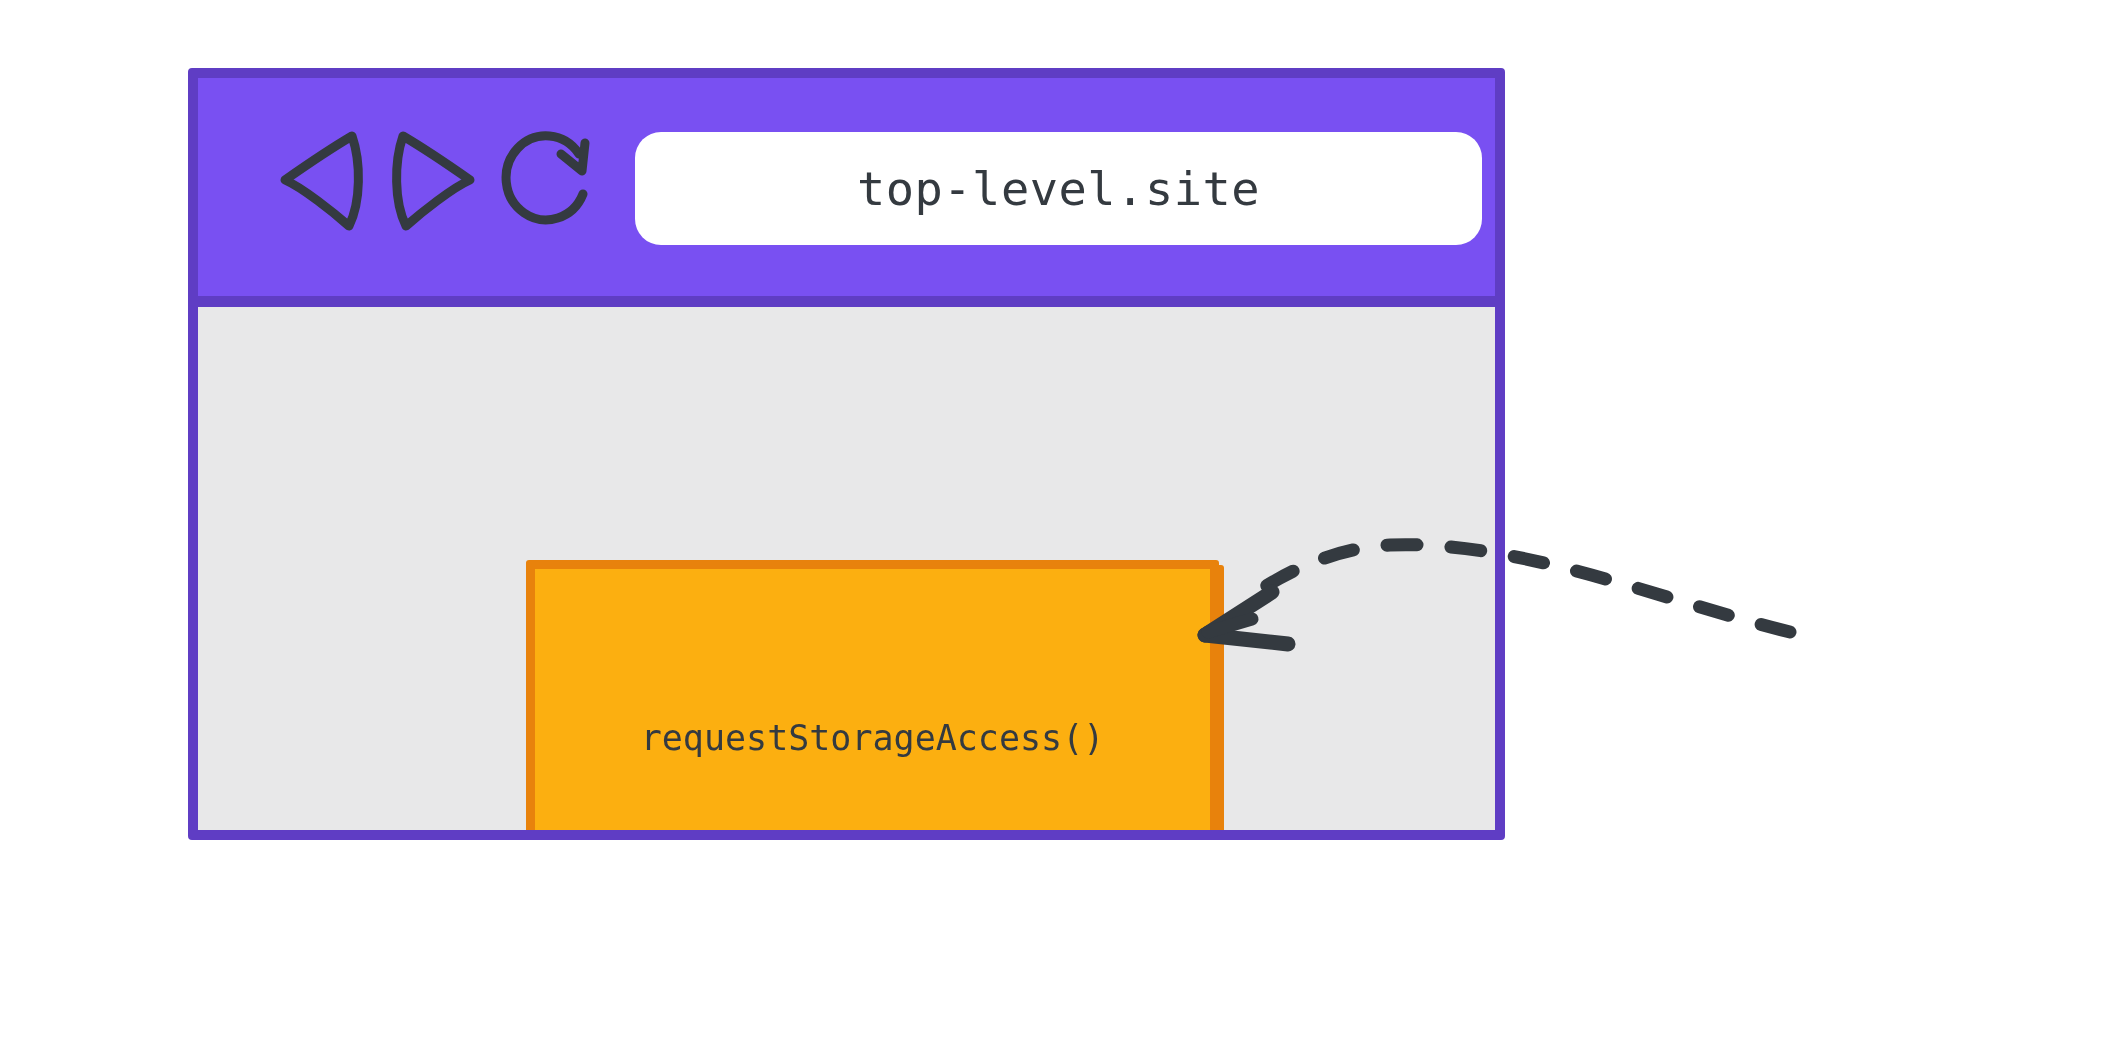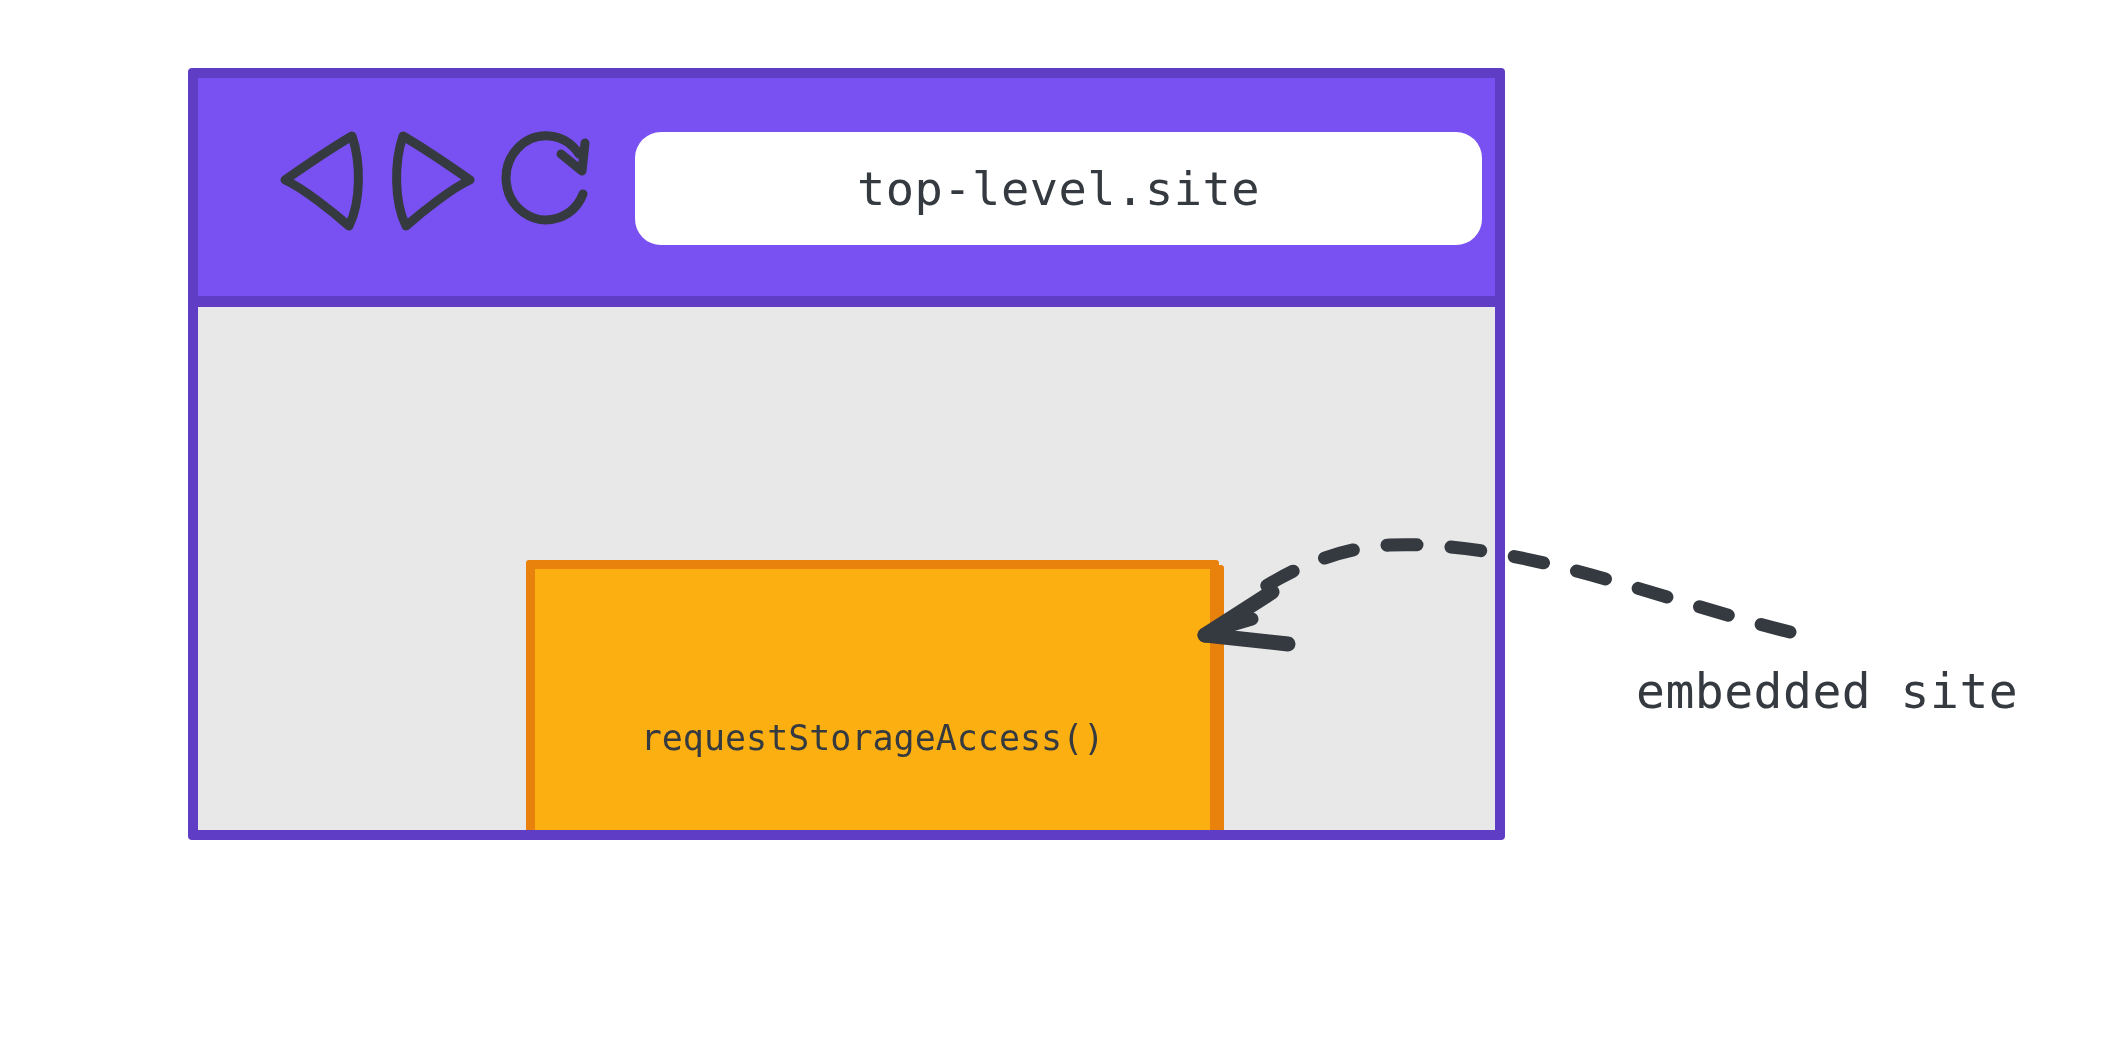--- a/index.html
+++ b/index.html
@@ -225,17 +225,16 @@
 
   <div class="annotation-layer">
 
     <svg width="2102" height="1056" viewBox="0 0 2102 1056" style="position:absolute;left:0;top:0;overflow:visible">
       <path d="M1790 632 C 1660 600, 1520 540, 1390 545 C 1330 548, 1280 575, 1240 603" stroke="#343a40" stroke-width="13" stroke-linecap="round" fill="none" stroke-dasharray="30 34"></path>
       <path d="M1205 635 L 1272 592" stroke="#343a40" stroke-width="15" stroke-linecap="round" fill="none"></path>
       <path d="M1205 635 L 1288 644" stroke="#343a40" stroke-width="15" stroke-linecap="round" fill="none"></path>
       <path d="M1208 632 L 1252 619" stroke="#343a40" stroke-width="13" stroke-linecap="round" fill="none"></path>
     </svg>
 
-    <div class="annotation-text">embedded site</div>
 
   </div>
 
 </div>
 
 </body></html>

